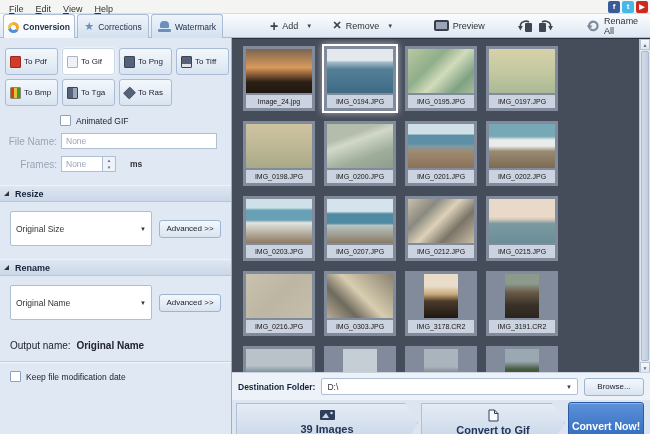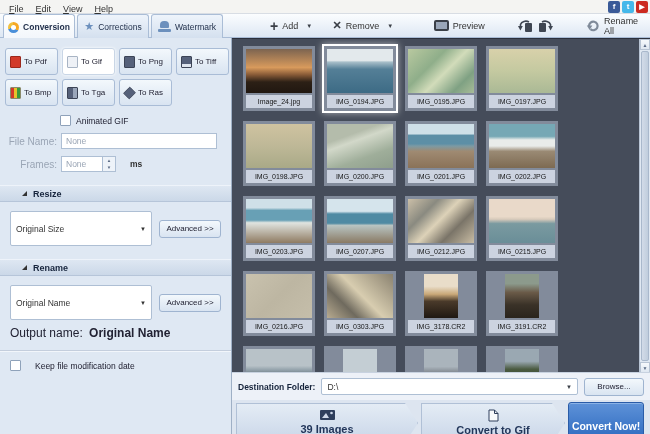--- a/index.html
+++ b/index.html
@@ -56,31 +56,31 @@
   .cb { width:11px; height:11px; background:#fff; border:1px solid #8fa2ba; border-radius:1px; flex:none; }
   .frow { display:flex; align-items:center; margin:7px 0 0 0; }
   .flabel { width:57px; text-align:right; font-size:10px; color:#9aa5b5; margin-right:4px; }
   .tinput { height:16px; background:#fff; border:1px solid #aebfd4; font-size:8.5px; color:#9aa5b5; padding:0 4px; font-family:"Liberation Sans",sans-serif; }
   .fn-input { width:156px; }
   .fr-input { width:42px; }
   .spin { width:13px; height:16px; border:1px solid #aebfd4; border-left:none; background:#eef3f9; display:flex; flex-direction:column; }
   .spin span { flex:1; font-size:4.5px; color:#5a6a85; text-align:center; line-height:7px; }
   .ms { font-size:8.5px; color:#333; font-weight:bold; margin-left:14px; }
 
-  .sechdr { margin-top:13px; height:17px; background:linear-gradient(#dee7f2,#cbd8e8); border-top:1px solid #eef3fa; border-bottom:1px solid #b6c5d9; display:flex; align-items:center; padding-left:22px; gap:6px; }
+  .sechdr { margin-top:13px; height:17px; background:linear-gradient(#dee7f2,#cbd8e8); border-top:1px solid #eef3fa; border-bottom:1px solid #b6c5d9; display:flex; align-items:center; padding-left:4px; gap:6px; }
   .sechdr .tri { width:0; height:0; border-left:5px solid transparent; border-bottom:5px solid #333; }
   .sechdr .stitle { font-size:9px; font-weight:bold; color:#16243c; }
   .ddrow { display:flex; align-items:center; margin:9px 10px 0; gap:7px; }
   .dd { flex:1; height:35px; background:#fff; border:1px solid #aebfd4; border-radius:2px; display:flex; align-items:center; justify-content:space-between; padding:0 5px; font-size:8.5px; color:#333; }
   .dd .caret { font-size:6px; color:#333; }
   .adv { width:62px; height:18px; background:linear-gradient(#f3f8fc,#d9e4f1); border:1px solid #9fb4d0; border-radius:3px; font-size:8px; color:#223; display:flex; align-items:center; justify-content:center; }
-  .outname { margin:6px 0 0 10px; font-size:12px; color:#223; }
+  .outname { margin:20px 0 0 10px; font-size:10px; color:#223; }
   .outname b { margin-left:3px; }
   .pdiv { margin-top:10px; height:1px; background:#c4cedd; box-shadow:0 1px 0 #f2f6fb; }
-  .keep-row { margin:9px 0 0 10px; display:flex; align-items:center; gap:14px; font-size:8.5px; color:#223; }
+  .keep-row { margin:9px 0 0 10px; display:flex; align-items:center; gap:5px; font-size:8.5px; color:#223; }
 
   
   .rightcol { position:absolute; left:232px; top:38px; width:418px; height:396px; display:flex; flex-direction:column; }
   .grid { position:relative; height:334px; background:#454c5a; border-top:1px solid #2b303c; overflow:hidden; }
   .gridinner { display:flex; flex-wrap:wrap; column-gap:9px; row-gap:10px; padding:7px 11px 0 11px; width:407px; }
   .thumb { width:72px; height:65px; background:#828b9b; padding:3px 3px 0; }
   .thumb.selected { outline:2px solid #fff; box-shadow:0 0 7px 2px rgba(255,255,255,.55); }
   .timg { width:66px; height:44px; background:#9aa; }
   .portrait .timg { width:34px; margin:0 auto; }
   .tlabel { width:66px; height:13px; margin-top:2px; background:#ccd3e0; font-size:7px; color:#151515; text-align:center; line-height:13px; overflow:hidden; white-space:nowrap; }

